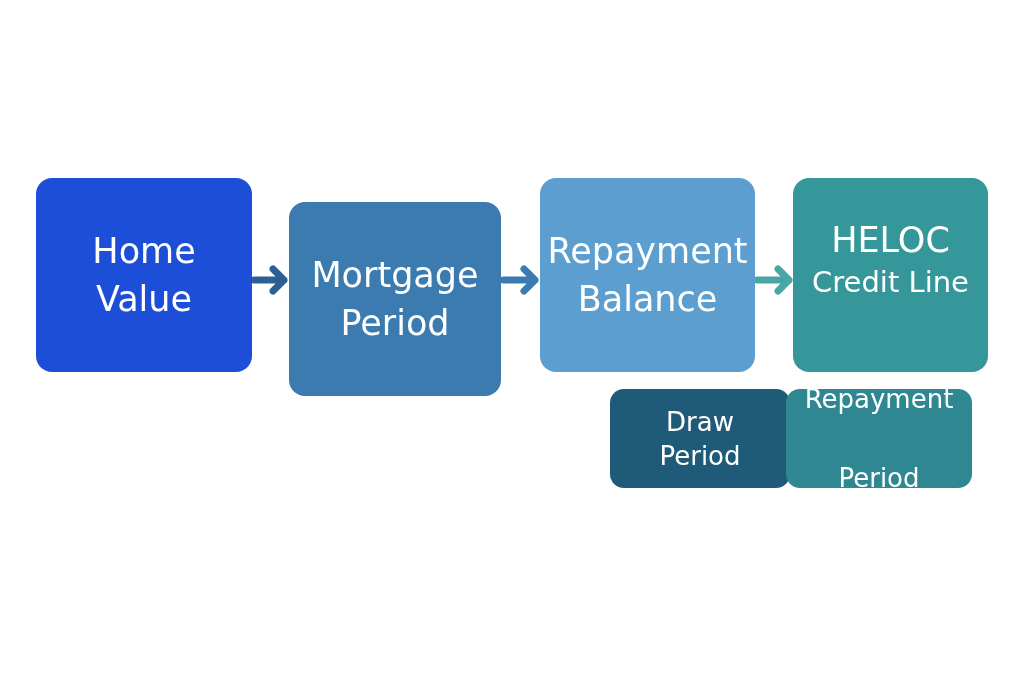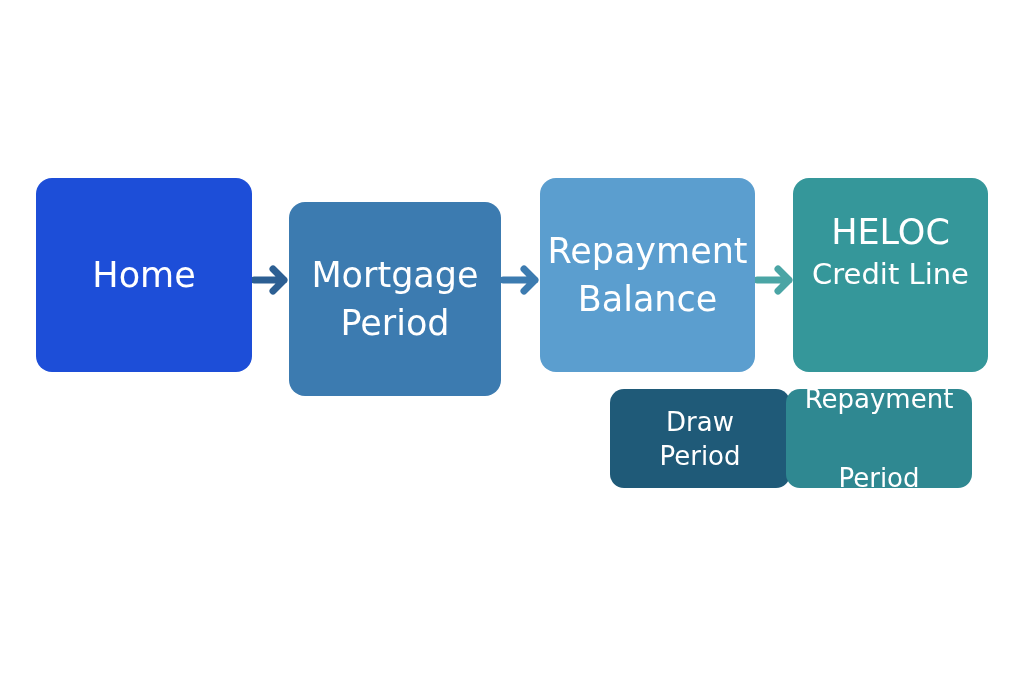--- a/index.html
+++ b/index.html
@@ -9,20 +9,21 @@
   .heloc-title{font-size:35px;line-height:44px;}
   .heloc-sub{font-size:29px;line-height:40px;}
   .small{font-size:26px;line-height:34px;border-radius:14px;}
   .arrow{position:absolute;}
 </style>
 </head>
 <body>
 
 <div class="box big" style="left:36px;top:178px;width:216px;height:194px;background:#1d4ed8;">
   <span>Home</span>
+  <span>Value</span>
 </div>
 
 <svg class="arrow" style="left:252px;top:262px;" width="38" height="36" viewBox="0 0 38 36">
   <path d="M2 18 H32 M21 7 L32 18 L21 29" stroke="#2c5f93" stroke-width="7" fill="none" stroke-linecap="round" stroke-linejoin="round"></path>
 </svg>
 
 <div class="box big" style="left:289px;top:178px;width:212px;height:194px;background:#3c7bb0;margin-top:24px;">
   <span>Mortgage</span>
   <span>Period</span>
 </div>
@@ -33,21 +34,21 @@
 
 <div class="box big" style="left:540px;top:178px;width:215px;height:194px;background:#5b9ecf;">
   <span>Repayment</span>
   <span>Balance</span>
 </div>
 
 <svg class="arrow" style="left:755px;top:262px;" width="40" height="36" viewBox="0 0 40 36">
   <path d="M2 18 H34 M23 7 L34 18 L23 29" stroke="#4aa5a5" stroke-width="7" fill="none" stroke-linecap="round" stroke-linejoin="round"></path>
 </svg>
 
-<div class="box" style="left:793px;top:178px;width:195px;height:194px;background:#35979a;justify-content:flex-start;padding-top:32px;box-sizing:border-box;">
+<div class="box" style="left:793px;top:178px;width:195px;height:194px;background:#35979a;justify-content:flex-start;padding-top:40px;box-sizing:border-box;">
   <span class="heloc-title">HELOC</span>
   <span class="heloc-sub">Credit Line</span>
 </div>
 
 <div class="box small" style="left:610px;top:389px;width:180px;height:99px;background:#1f5a78;">
   <span>Draw</span>
   <span>Period</span>
 </div>
 
 <div class="box small" style="left:786px;top:389px;width:186px;height:99px;background:#2f8891;gap:45px;">

